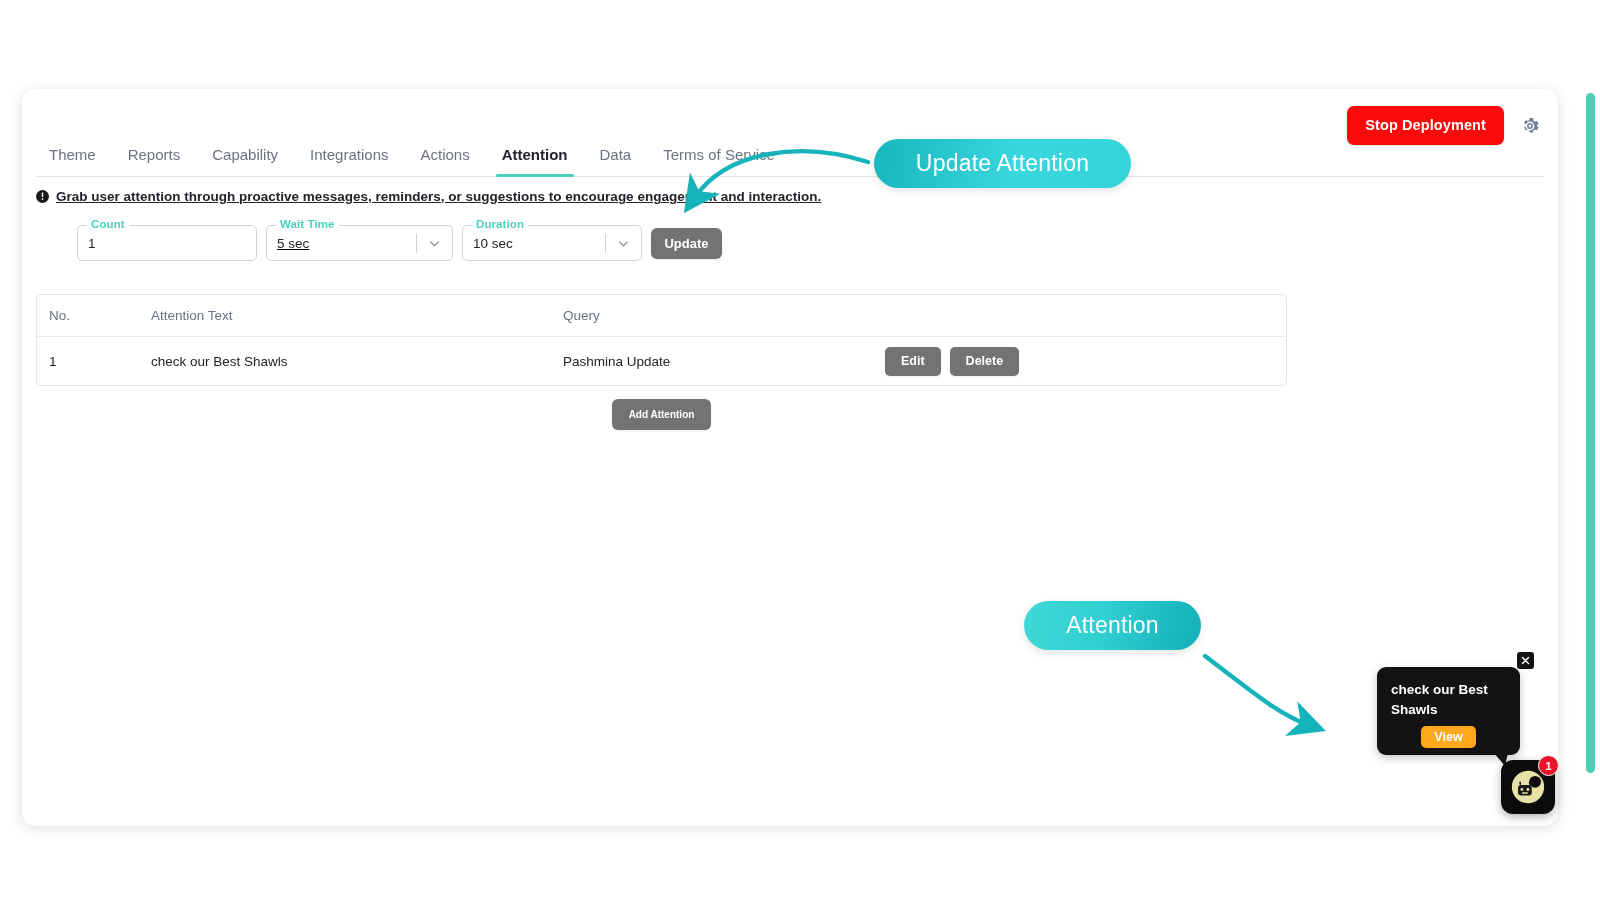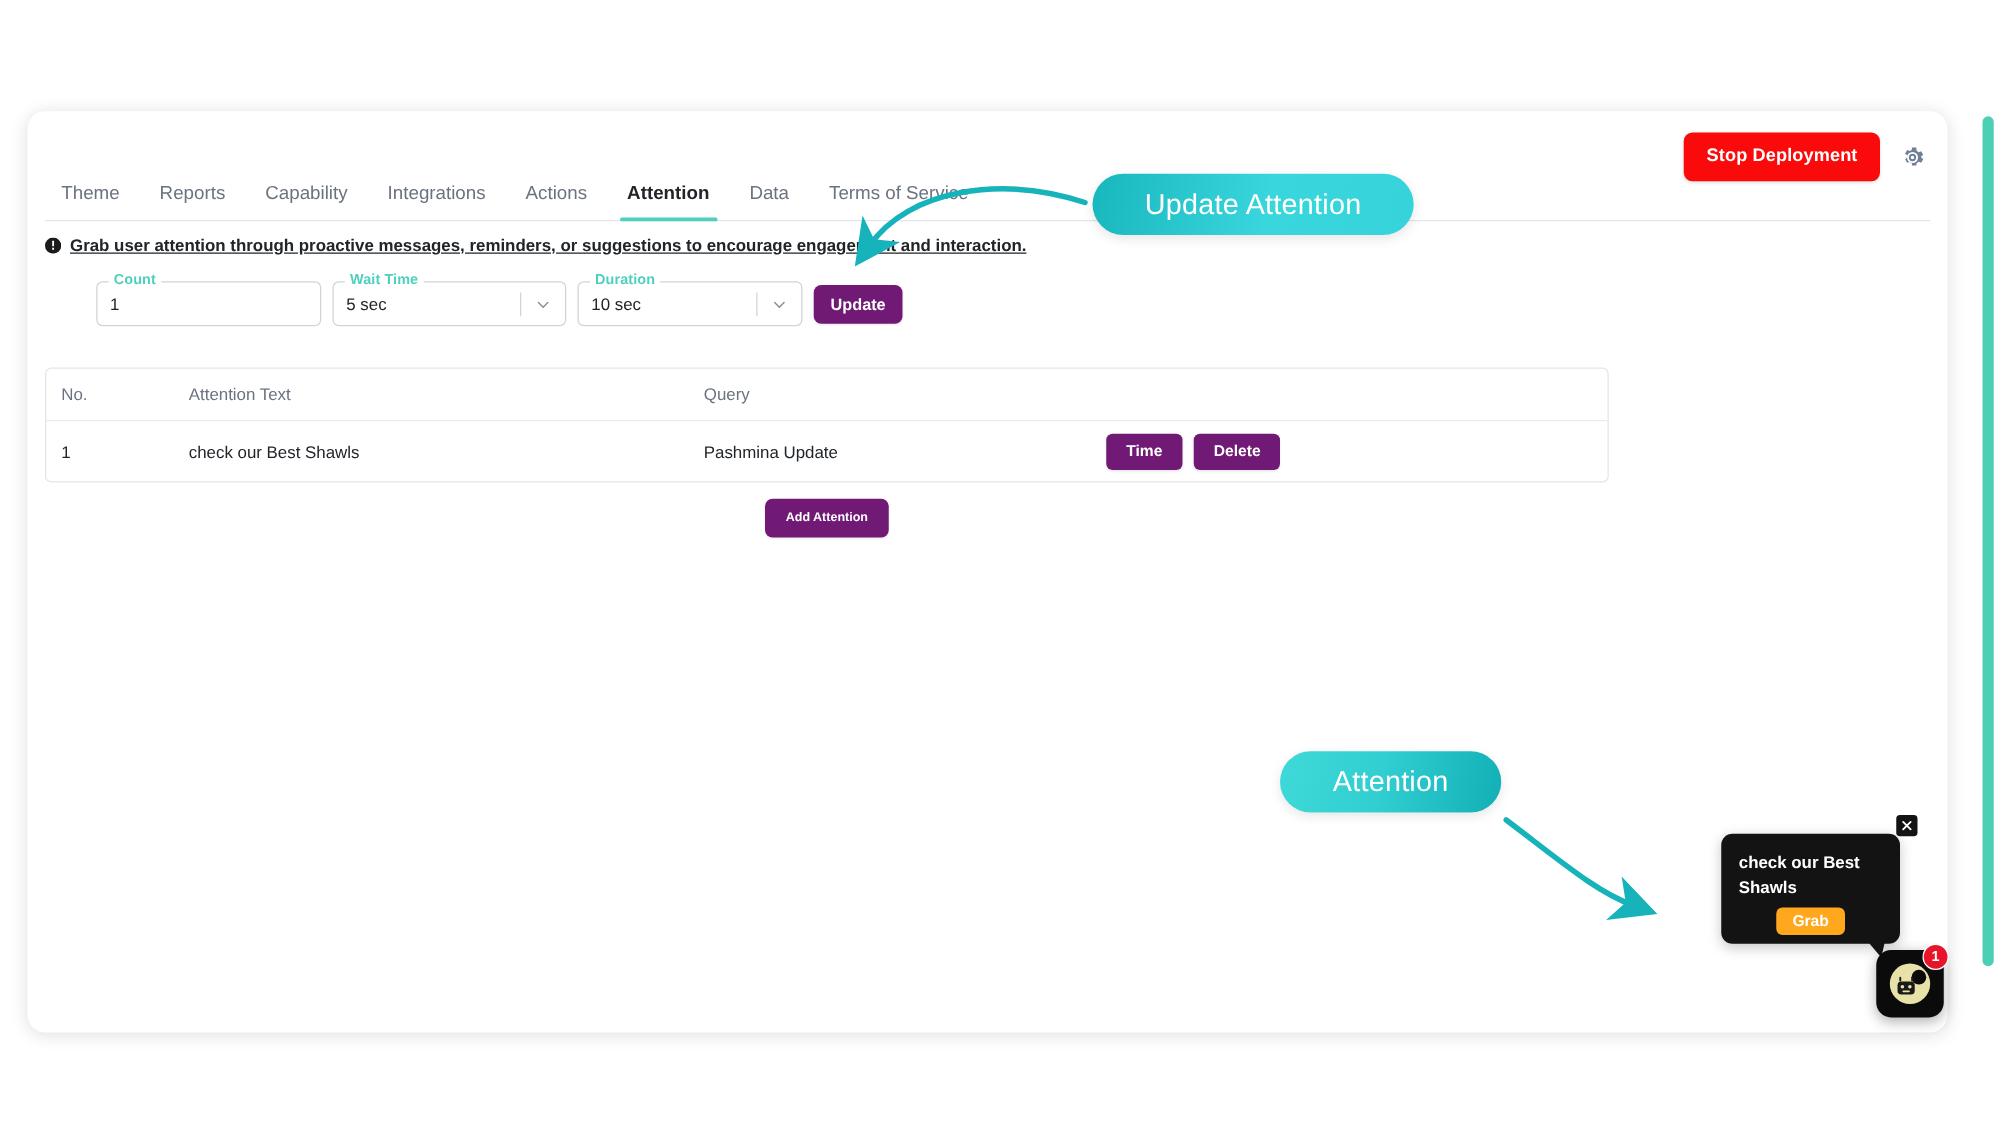--- a/index.html
+++ b/index.html
@@ -84,38 +84,38 @@
   .field {
     position: relative;
     height: 36px;
     border: 1px solid #cfd4d9;
     border-radius: 5px;
     background: #fff;
     display: flex; align-items: center;
     padding: 0 10px;
   }
   .field.count { width: 180px; }
-  .field.wait  { width: 187px; padding-right: 0; }
+  .field.wait  { width: 187px; padding-right: 0; text-decoration: underline; }
   .field.dur   { width: 180px; padding-right: 0; }
   .field .flabel {
     position: absolute; top: -8px; left: 9px;
     background: #fff; padding: 0 4px;
     font-size: 11.5px; color: #4dd0bd; font-weight: bold;
     letter-spacing: .1px;
     white-space: nowrap;
   }
   .field .fval {
     font-size: 13.5px; color: #212529; flex: 1 1 auto;
     white-space: nowrap; overflow: hidden;
   }
   .sel-divider { width:1px; height:19px; background:#cfd4d9; margin-right: 10px; }
   .chev { width: 15px; height: 15px; margin-right: 10px; flex: 0 0 auto; }
 
   .btn-teal {
-    background: #701a75;
+    background: #737373;
     color: #fff; border: none;
     border-radius: 6px;
     font-weight: bold;
     cursor: pointer;
     font-family: "Liberation Sans", sans-serif;
     box-shadow: 0 1px 2px rgba(0,0,0,.08);
   }
   .btn-update { width: 71px; height: 31px; font-size: 13px; margin-top: 3px; }
 
   
@@ -306,21 +306,21 @@
         <div class="c-no">No.</div>
         <div class="c-text">Attention Text</div>
         <div class="c-query">Query</div>
         <div class="c-act"></div>
       </div>
       <div class="trow tbody">
         <div class="c-no">1</div>
         <div class="c-text">check our Best Shawls</div>
         <div class="c-query">Pashmina Update</div>
         <div class="c-act">
-          <button class="btn-teal btn-sm">Time</button>
+          <button class="btn-teal btn-sm">Edit</button>
           <button class="btn-teal btn-sm">Delete</button>
         </div>
       </div>
     </div>
 
     <div class="add-wrap">
       <button class="btn-teal btn-add">Add Attention</button>
     </div>
 
   </div>
@@ -340,21 +340,21 @@
     <path d="M868,162 C800,140 727,152 696,196" stroke="#16b3bb" stroke-width="4.4" fill="none" stroke-linecap="round" marker-end="url(#ah1)"></path>
     <path d="M1205,656 C1250,690 1278,714 1306,724" stroke="#16b3bb" stroke-width="4.4" fill="none" stroke-linecap="round" marker-end="url(#ah2)"></path>
   </svg>
 
   <div class="pill pill-update">Update Attention</div>
   <div class="pill pill-attention">Attention</div>
 
   <div class="chat-bubble">
     <div class="msg">check our Best Shawls</div>
     <div class="view-wrap">
-      <button class="btn-view">Grab</button>
+      <button class="btn-view">View</button>
     </div>
     <div class="tail"></div>
   </div>
 
   <div class="close-x">
     <svg viewBox="0 0 14 14" width="11" height="11" stroke="#fff" stroke-width="1.9" stroke-linecap="round">
       <path d="M3.2 3.2 L10.8 10.8 M10.8 3.2 L3.2 10.8"></path>
     </svg>
   </div>
 

